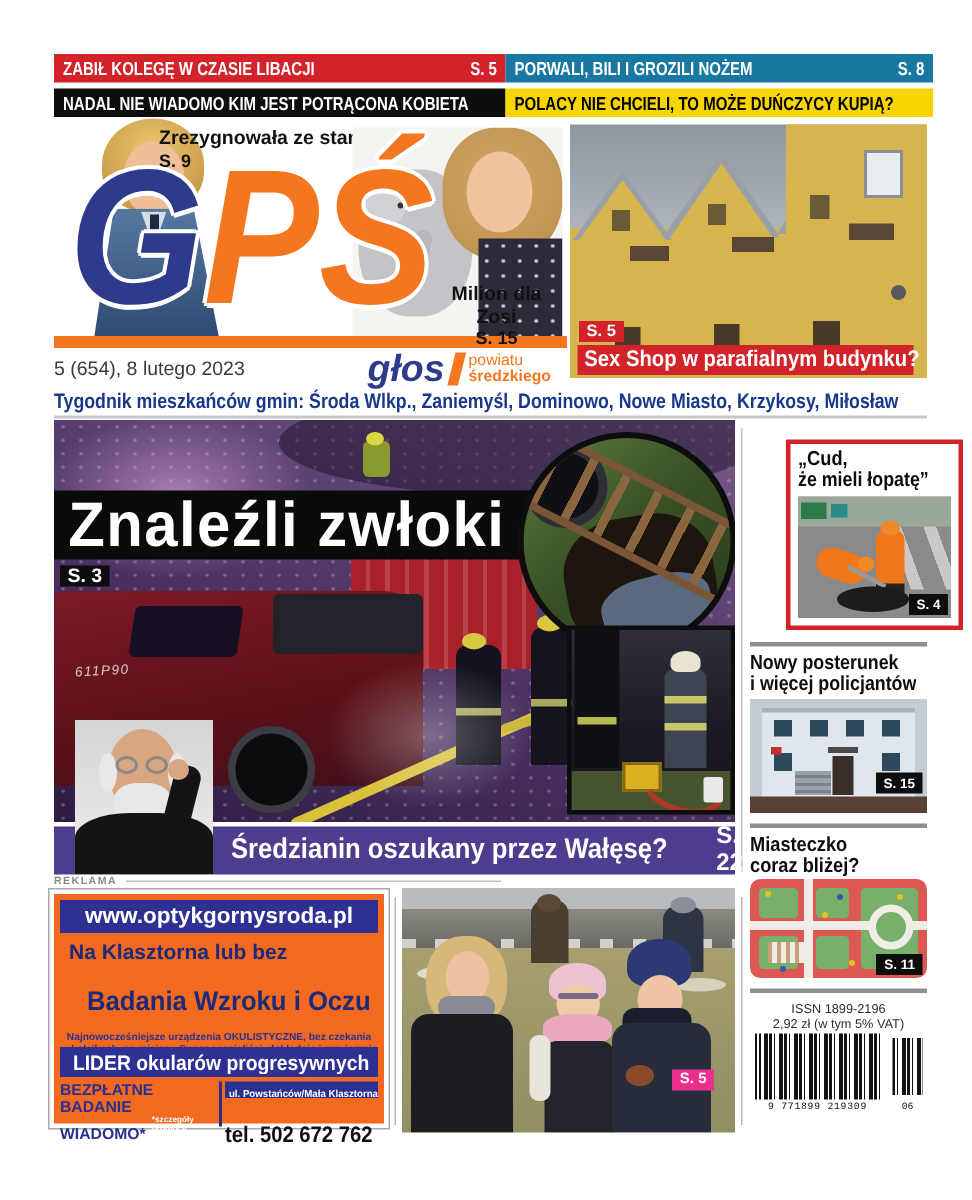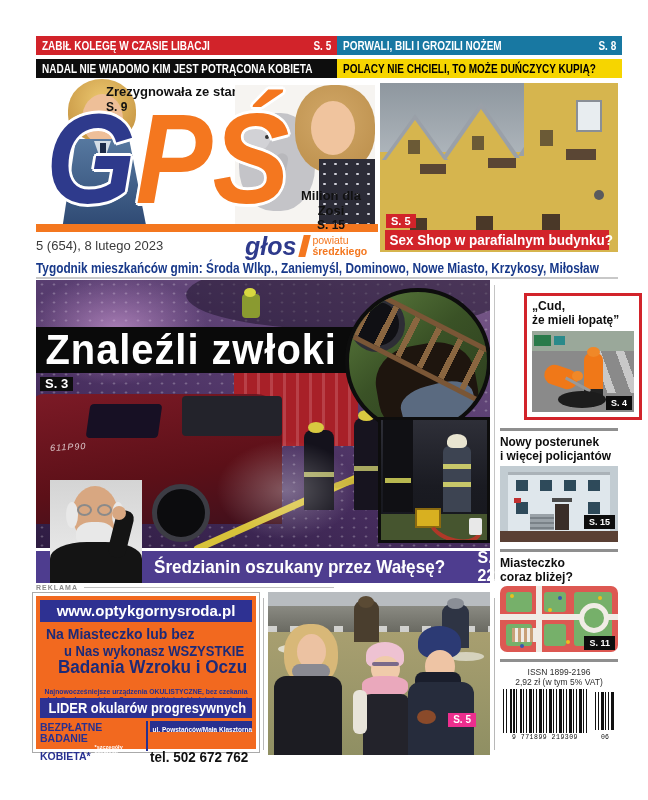--- a/index.html
+++ b/index.html
@@ -232,40 +232,37 @@
     <span style="font-size:7px;font-weight:bold;color:#8a8a8a;letter-spacing:1px;">REKLAMA</span>
     <span style="display:inline-block;width:250px;height:1px;background:#c0c0c0;margin-left:6px;"></span>
   </div>
 
   <div class="abs" style="left:32px;top:592px;width:228px;height:161px;border:1px solid #aaa;background:#fff;
               padding:3px;box-sizing:border-box;">
     <div style="position:relative;width:100%;height:100%;background:#f2691f;">
       <div class="abs" style="left:4px;top:4px;width:212px;height:22px;background:#2e3192;text-align:center;line-height:22px;">
         <span style="color:#fff;font-weight:bold;font-size:15px;">www.optykgornysroda.pl</span>
       </div>
-      <div class="abs" style="left:10px;top:30px;font-size:14px;font-weight:bold;color:#1c2a78;">Na Miasteczko lub bez</div>
-      <div class="abs" style="left:28px;top:46px;">
-        <span class="cond" style="font-size:14px;font-weight:bold;color:#1c2a78;transform:scaleX(.93);">u Nas wykonasz WSZYSTKIE</span>
-      </div>
+      <div class="abs" style="left:10px;top:30px;font-size:14px;font-weight:bold;color:#1c2a78;">Na Klasztorna lub bez</div>
       <div class="abs" style="left:22px;top:61px;">
         <span class="cond" style="font-size:18px;font-weight:bold;color:#1c2a78;transform:scaleX(.95);">Badania Wzroku i Oczu</span>
       </div>
       <div class="abs" style="left:0;top:84px;width:220px;text-align:center;">
         <span style="font-size:6.8px;font-weight:bold;color:#283090;">Najnowocześniejsze urządzenia OKULISTYCZNE, bez czekania</span>
       </div>
       <div class="abs" style="left:0;top:92px;width:220px;text-align:center;">
         <span style="font-size:6.8px;font-weight:bold;color:#283090;">w kolejkach, na miejscu Super specjaliści, dokładnie i przyjemnie</span>
       </div>
       <div class="abs" style="left:4px;top:102px;width:212px;height:20px;background:#2e3192;text-align:center;line-height:20px;">
         <span style="display:inline-block;color:#fff;font-weight:bold;font-size:14px;transform:scaleX(.92);white-space:nowrap;">LIDER okularów progresywnych</span>
       </div>
       <div class="abs" style="left:4px;top:126px;width:104px;">
         <div style="font-size:10.5px;font-weight:bold;color:#283090;line-height:11px;">BEZPŁATNE BADANIE</div>
         <div style="display:flex;align-items:flex-end;">
-          <span style="font-size:10.5px;font-weight:bold;color:#283090;line-height:11px;">KOBIETA*</span>
+          <span style="font-size:10.5px;font-weight:bold;color:#283090;line-height:11px;">WIADOMO*</span>
           <span style="margin-left:4px;">
             <span style="display:block;font-size:5.5px;color:#fff;font-weight:bold;line-height:6px;">*szczegóły promocji</span>
             <span style="display:block;font-size:5.5px;color:#fff;font-weight:bold;line-height:6px;text-align:right;">w salonie</span>
           </span>
         </div>
       </div>
       <div class="abs" style="left:110px;top:125px;width:2px;height:30px;background:#283090;"></div>
       <div class="abs" style="left:114px;top:125px;width:102px;">
         <div style="background:#283090;height:11px;line-height:11px;text-align:center;">
           <span style="display:inline-block;color:#fff;font-size:6.8px;font-weight:bold;transform:scaleX(.95);white-space:nowrap;">ul. Powstańców/Mała Klasztorna</span>

